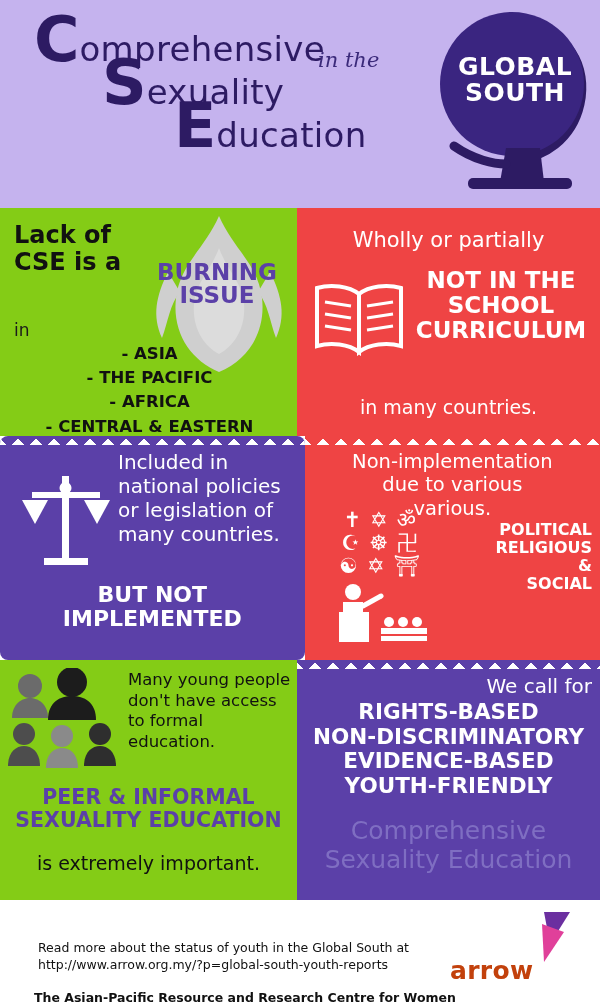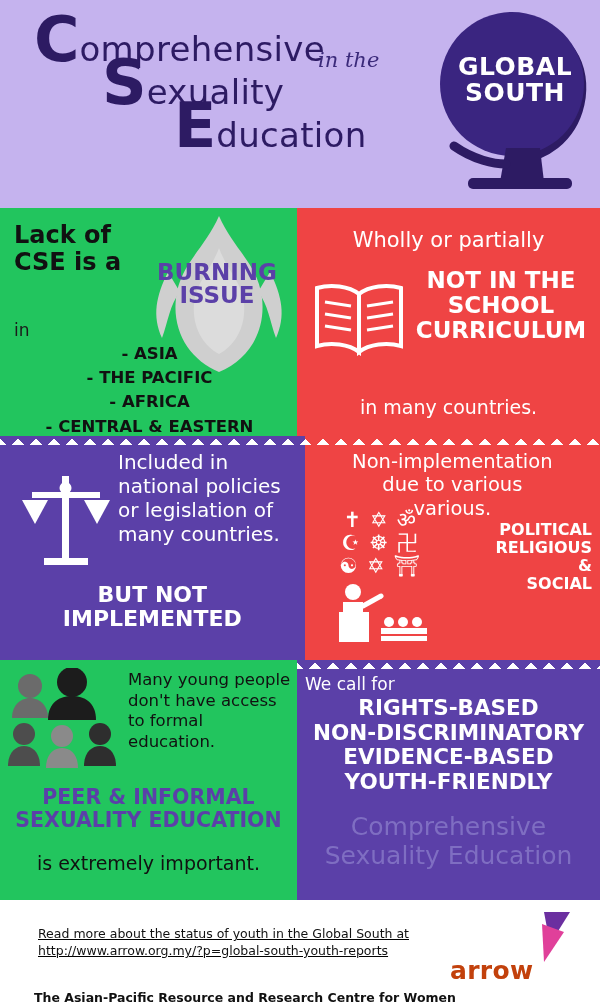--- a/index.html
+++ b/index.html
@@ -38,21 +38,21 @@
     position:absolute; left:46px; top:48px; width:150px;
     text-align:center; color:#ffffff; font-weight:700;
     font-size:25px; line-height:1.05; letter-spacing:.5px;
     font-family:"DejaVu Sans", sans-serif; z-index:3;
   }
 
   
   .grid { position:relative; }
   .row { display:flex; width:600px; }
   .cell { position:relative; overflow:hidden; }
-  .c-light { background:#22c55e; color:#1b1b1b; }
+  .c-light { background:#84cc16; color:#1b1b1b; }
   .c-dark  { background:#5b40a8; color:#ffffff; }
   .c-mid   { background:#ef4444; color:#ffffff; }
 
   .zig {
     position:absolute; left:0; right:0; height:9px; z-index:4;
     background-size: 18px 9px;
   }
   .zig-white-top {
     background-image:
       linear-gradient(45deg, #fff 25%, transparent 25%),
@@ -91,21 +91,21 @@
     font-family:"DejaVu Sans", sans-serif;
   }
   .book-svg { position:absolute; left:14px; top:72px; }
   .manycountries {
     position:absolute; left:0; right:0; bottom:18px;
     text-align:center; font-size:19px; font-family:"DejaVu Sans", sans-serif;
   }
 
   
   .r2 { height: 224px; }
-  .r2l { width: 313px; padding: 20px 10px; }
+  .r2l { width: 313px; padding: 20px 10px; border-radius: 8px; }
   .r2r { width: 303px; padding: 12px 18px; }
   .included {
     position:absolute; left:118px; top:14px; width:172px;
     font-size:20px; line-height:1.2; font-family:"DejaVu Sans", sans-serif;
   }
   .scale-svg { position:absolute; left:14px; top:30px; }
   .butnot {
     position:absolute; left:0; right:0; bottom:28px;
     text-align:center; font-weight:700; font-size:22px; line-height:1.12;
     font-family:"DejaVu Sans", sans-serif;
@@ -134,35 +134,35 @@
     position:absolute; left:0; right:0; top:126px;
     text-align:center; font-weight:700; font-size:20.5px; line-height:1.12;
     color:#5b40a8; font-family:"DejaVu Sans", sans-serif;
   }
   .extremely {
     position:absolute; left:0; right:0; top:192px;
     text-align:center; font-size:19px; color:#111;
     font-family:"DejaVu Sans", sans-serif;
   }
   .wecall {
-    text-align:left; font-size:17px; margin-top:4px;
+    text-align:right; font-size:20px; margin-top:4px;
     font-family:"DejaVu Sans", sans-serif;
   }
   .callist {
     text-align:center; font-weight:700; font-size:21.5px; line-height:1.14;
     margin-top:2px; font-family:"DejaVu Sans", sans-serif;
   }
   .cse-big {
     text-align:center; font-size:25px; line-height:1.16; margin-top:18px;
     color:#7f6ec2; font-family:"DejaVu Sans", sans-serif;
   }
 
   
   .footer { position:relative; height:108px; background:#fff; padding:12px 14px 0 38px; }
-  .foot-top { display:flex; align-items:center; justify-content:space-between;text-decoration:underline; }
+  .foot-top { display:flex; align-items:flex-end; justify-content:space-between; }
   .foot-text { font-size:12.5px; line-height:1.35; color:#111; font-family:"DejaVu Sans", sans-serif; }
   .foot-org { margin-top:16px; font-size:12.5px; font-weight:700; line-height:1.3; color:#111;
               font-family:"DejaVu Sans", sans-serif; margin-left:-4px; }
   .arrow-logo { position:relative; width:130px; height:62px; margin-right:10px; }
   .arrow-word {
     position:absolute; left:4px; top:44px; font-size:25px; font-weight:700;
     color:#c2410c; letter-spacing:.3px; font-family:"DejaVu Sans", sans-serif;
   }
 </style>
 </head>

